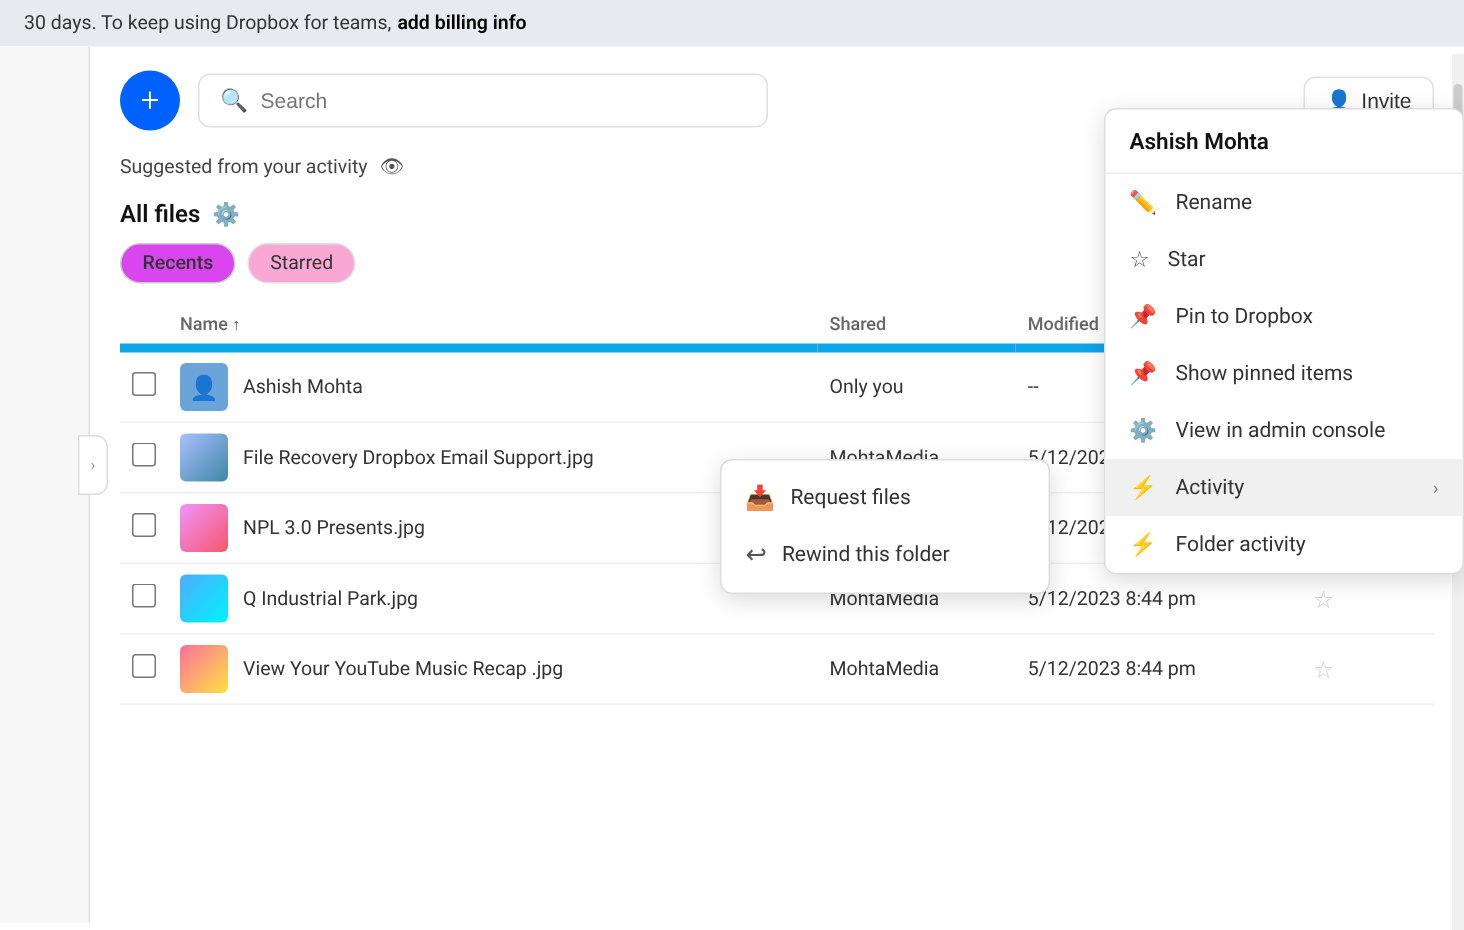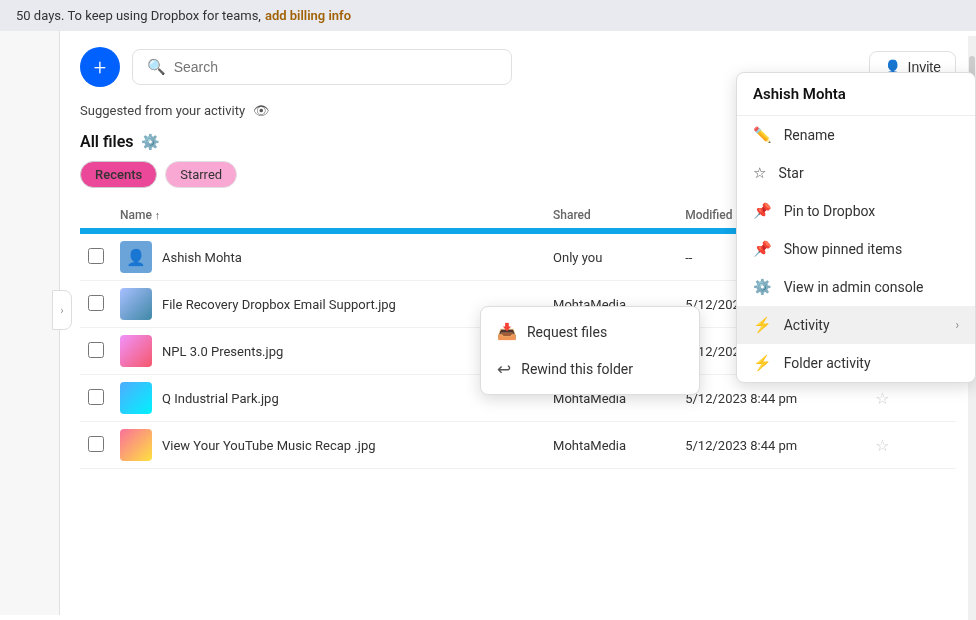--- a/index.html
+++ b/index.html
@@ -8,21 +8,21 @@
     
     .top-banner {
       background: #e8eaf0;
       padding: 8px 16px;
       font-size: 13px;
       color: #333;
       display: flex;
       align-items: center;
       gap: 4px;
     }
-    .top-banner a { color: #a16207; font-weight: 600; text-decoration: none; }
+    .top-banner a { color: #000000; font-weight: 600; text-decoration: none; }
 
     
     .main-layout {
       display: flex;
       height: calc(620px - 36px);
     }
 
     
     .sidebar {
       width: 60px;
@@ -132,21 +132,21 @@
     .tab {
       padding: 5px 14px;
       border-radius: 20px;
       border: 1px solid #e0e0e0;
       font-size: 13px;
       cursor: pointer;
       color: #333;
       background: #f9a8d4;
     }
     .tab.active {
-      background: #ec4899;
+      background: #d946ef;
       border-color: #ccc;
       font-weight: 500;
     }
 
     
     .file-table {
       width: 100%;
       border-collapse: collapse;
     }
     .file-table th {
@@ -306,21 +306,21 @@
     .thumb-img-4 { background: linear-gradient(135deg, #43e97b, #38f9d7); }
     .thumb-img-5 { background: linear-gradient(135deg, #fa709a, #fee140); }
     .thumb-folder { background: #6ba4d8; }
 
     .sort-arrow { font-size: 11px; color: #555; }
   </style>
 </head>
 <body>
 
 <div class="top-banner">
-  <span>50 days. To keep using Dropbox for teams,</span>
+  <span>30 days. To keep using Dropbox for teams,</span>
   <a href="#">add billing info</a>
 </div>
 
 <div class="main-layout">
 
   <div class="sidebar">
   </div>
 
   <div class="content">
 

